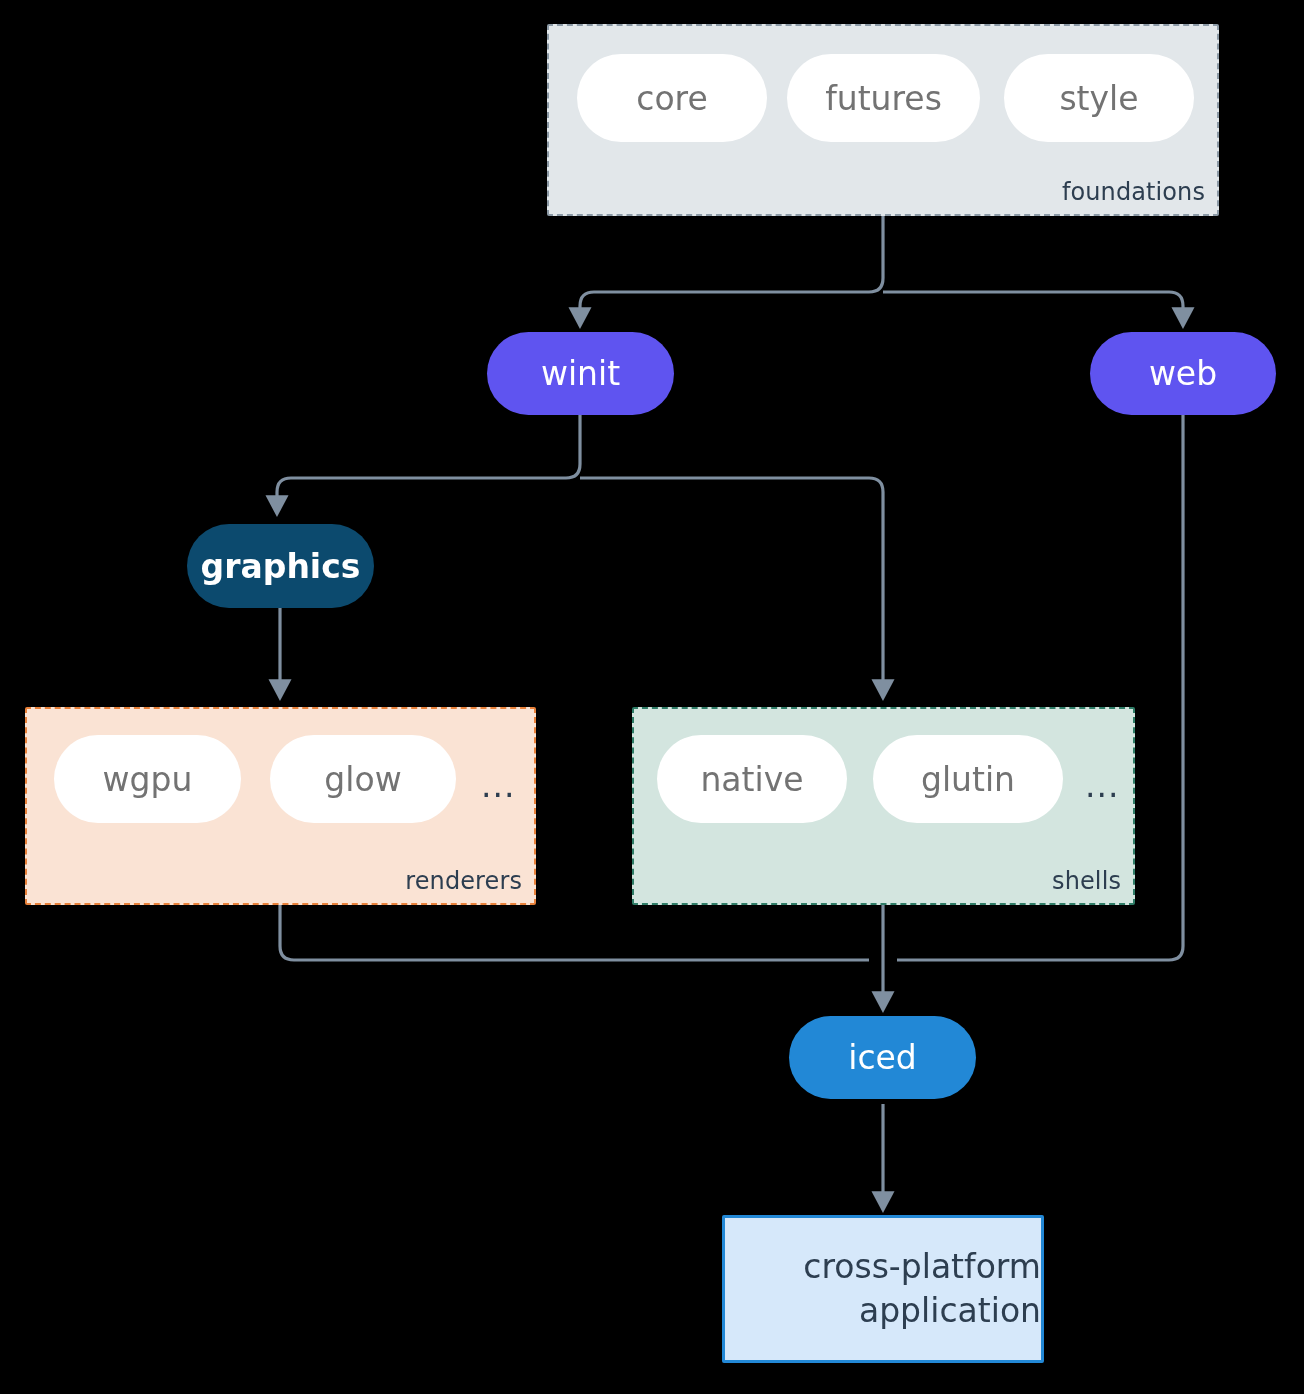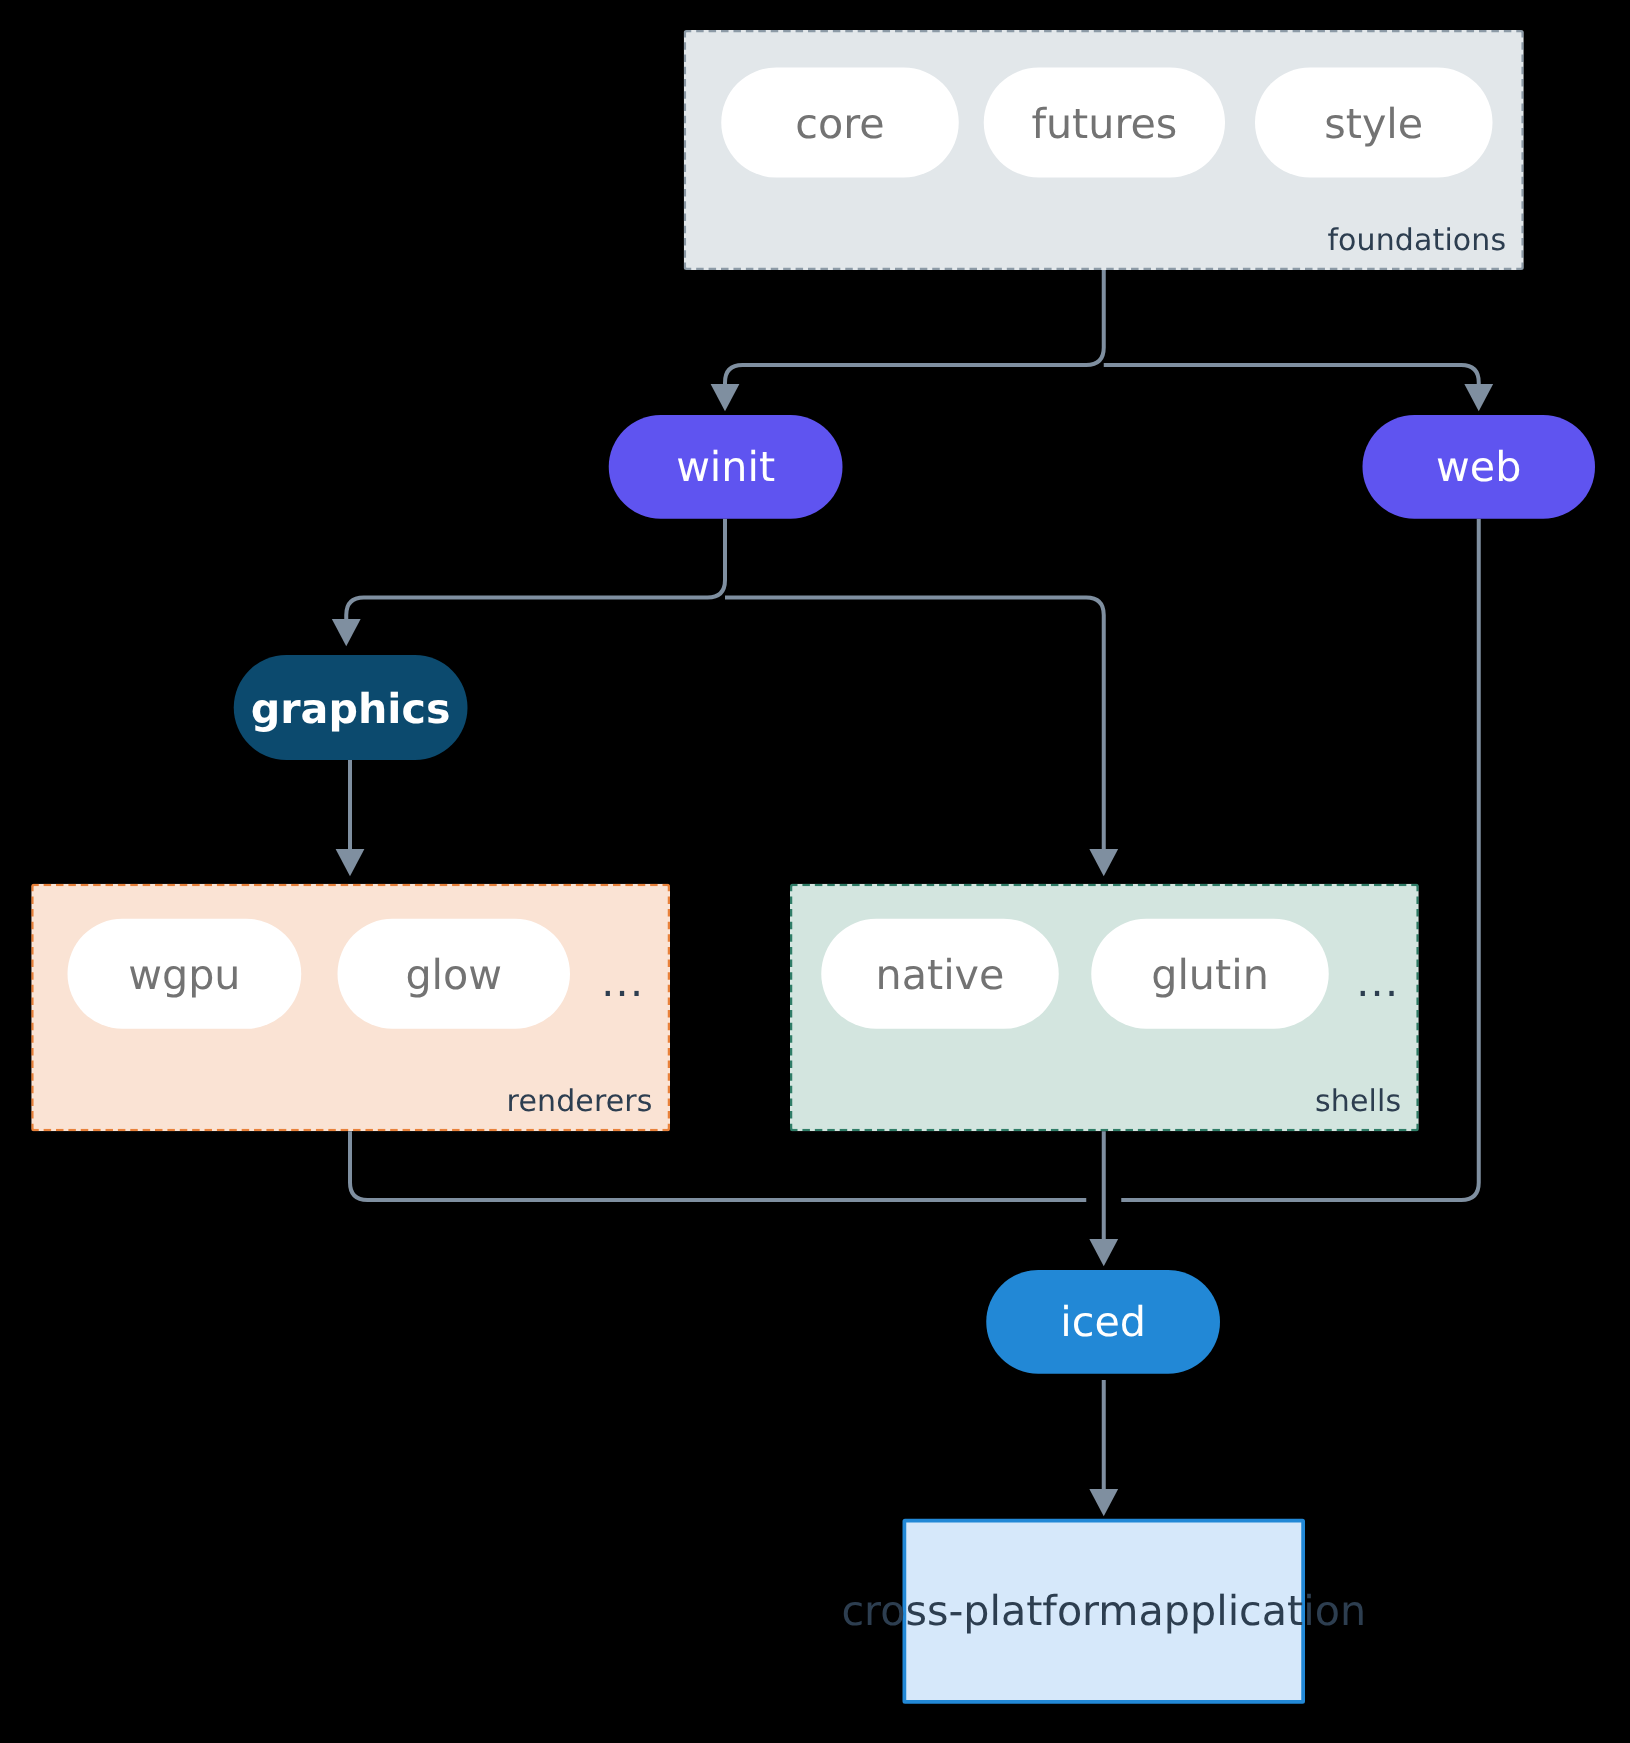--- a/index.html
+++ b/index.html
@@ -109,22 +109,22 @@
   .stadium.blue   { background: #2288d6; }
 
   
   .rect-node {
     position: absolute;
     box-sizing: border-box;
     background: #d6e8fa;
     border: 3px solid #2288d6;
     border-radius: 2px;
     display: flex;
-    flex-direction: row;
-    align-items: center;
+    flex-direction: column;
+    align-items: flex-end;
     justify-content: center;
     color: #2d3e50;
     font-size: 33px;
     line-height: 1.33;
     text-align: center;
     white-space: nowrap;
   }
 </style>
 </head>
 <body>

